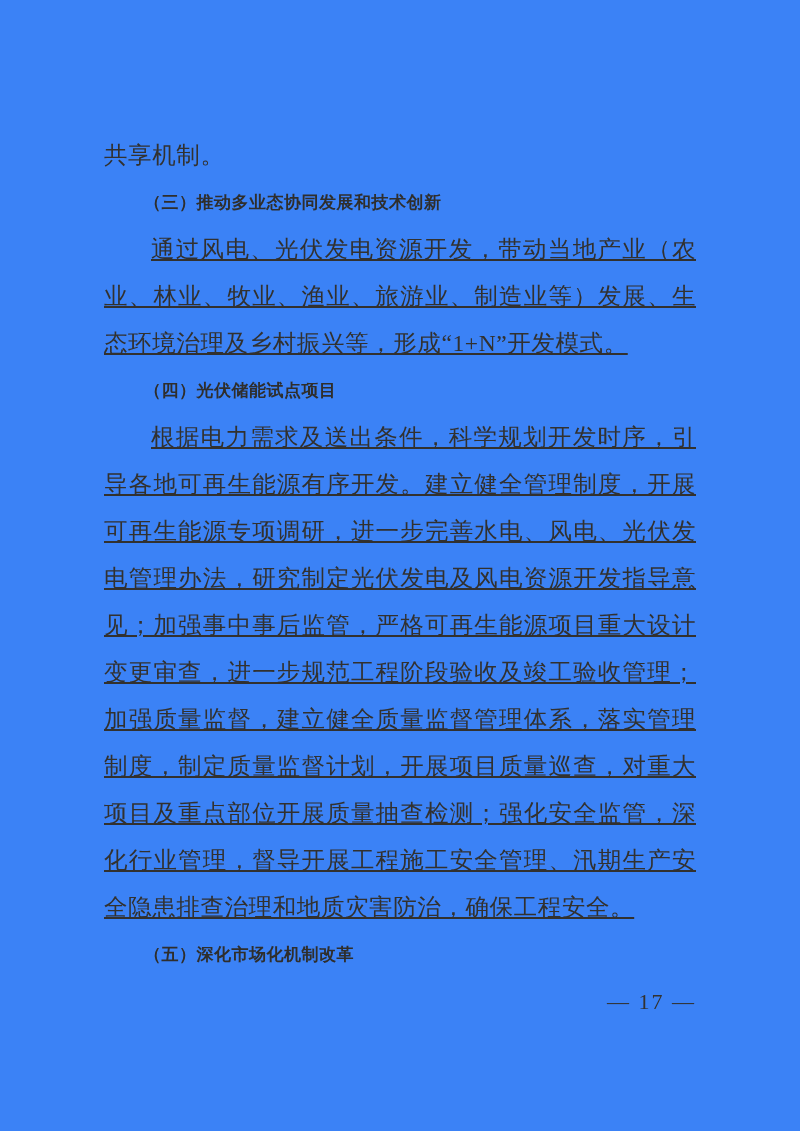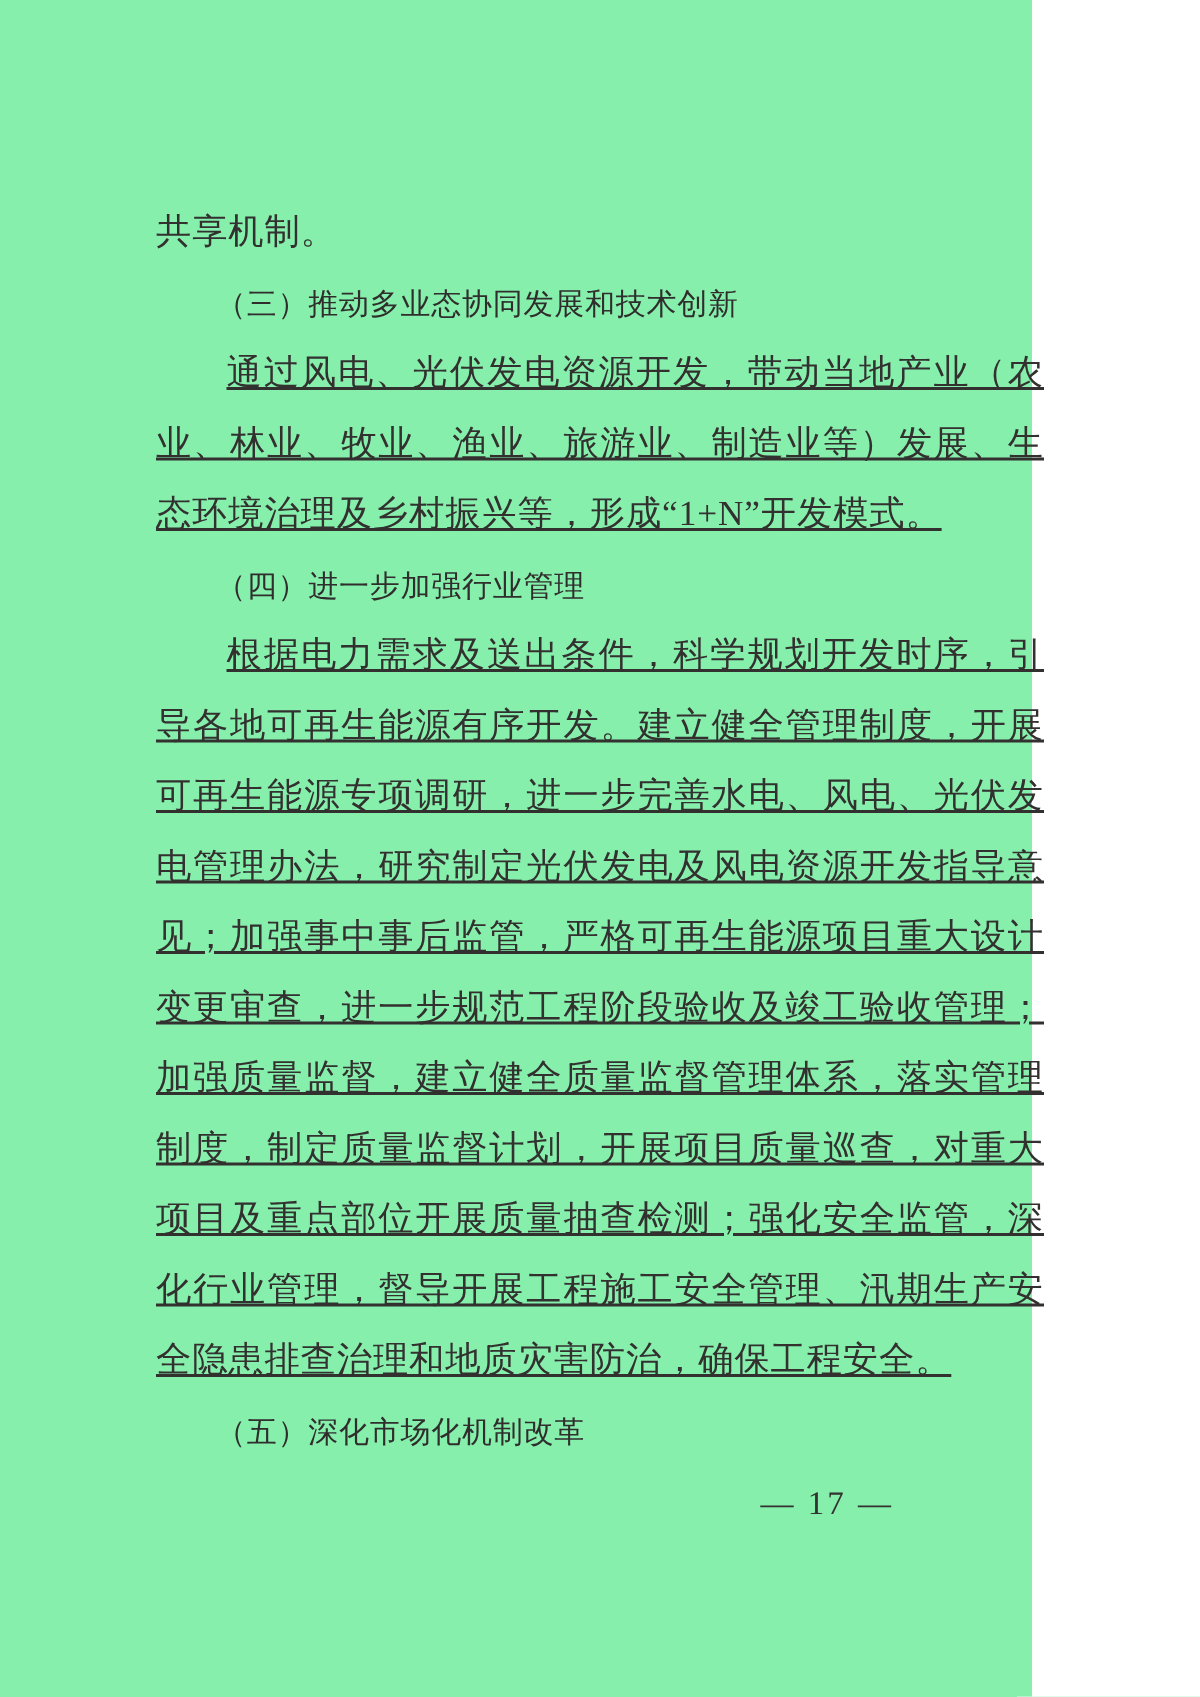--- a/index.html
+++ b/index.html
@@ -12,23 +12,23 @@
     height: 1131px;
     font-family: "Liberation Serif", "DejaVu Serif", serif;
     color: #2b2b2b;
     position: relative;
     overflow: hidden;
   }
   .page {
     position: absolute;
     left: 0;
     top: 0;
-    width: 688px;
+    width: 800px;
     height: 1131px;
-    background: #86efac;
+    background: #3b82f6;
   }
   .content {
     position: absolute;
     left: 104px;
     top: 132px;
     width: 592px;
   }
   .para {
     font-size: 23.5px;
     line-height: 47px;
@@ -37,32 +37,32 @@
     text-justify: inter-ideograph;
     margin: 0;
     color: #32312f;
     font-weight: 400;
   }
   .para.indent {
     text-indent: 47px;
     text-decoration: underline;
   }
   .heading {
-    font-size: 20px;
+    font-size: 17px;
     line-height: 47px;
     letter-spacing: 0.5px;
     margin: 0;
     text-indent: 40px;
-    font-weight: normal;
+    font-weight: bold;
     color: #2f2e2c;
     font-family: "DejaVu Serif", "Liberation Serif", serif;
   }
   .footer {
     position: absolute;
-    right: 92px;
+    right: 104px;
     bottom: 116px;
     font-size: 22px;
     letter-spacing: 2px;
     color: #333230;
     font-family: "Liberation Serif", serif;
     text-align: right;
   }
 </style>
 </head>
 <body>
@@ -70,21 +70,21 @@
 <div class="page">
   <div class="content">
 
     <p class="para">共享机制。</p>
 
     <h2 class="heading">（三）推动多业态协同发展和技术创新</h2>
 
     <p class="para indent">通过风电、光伏发电资源开发，带动当地产业（农业、林业、牧业、渔业、旅游业、制造业等）发展、生态环境治理及乡村振兴等，形成“1+N”开发模式。</p>
 
 
-    <h2 class="heading">（四）进一步加强行业管理</h2>
+    <h2 class="heading">（四）光伏储能试点项目</h2>
 
     <p class="para indent">根据电力需求及送出条件，科学规划开发时序，引导各地可再生能源有序开发。建立健全管理制度，开展可再生能源专项调研，进一步完善水电、风电、光伏发电管理办法，研究制定光伏发电及风电资源开发指导意见；加强事中事后监管，严格可再生能源项目重大设计变更审查，进一步规范工程阶段验收及竣工验收管理；加强质量监督，建立健全质量监督管理体系，落实管理制度，制定质量监督计划，开展项目质量巡查，对重大项目及重点部位开展质量抽查检测；强化安全监管，深化行业管理，督导开展工程施工安全管理、汛期生产安全隐患排查治理和地质灾害防治，确保工程安全。</p>
 
     <h2 class="heading">（五）深化市场化机制改革</h2>
 
   </div>
 
   <div class="footer">— 17 —</div>
 </div>
 

